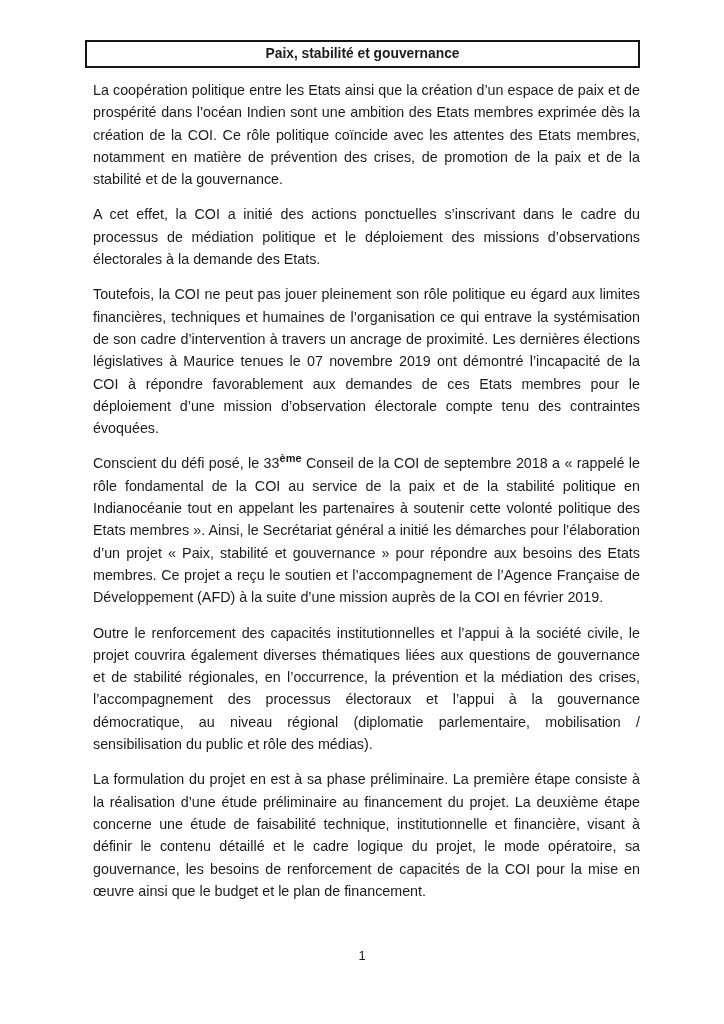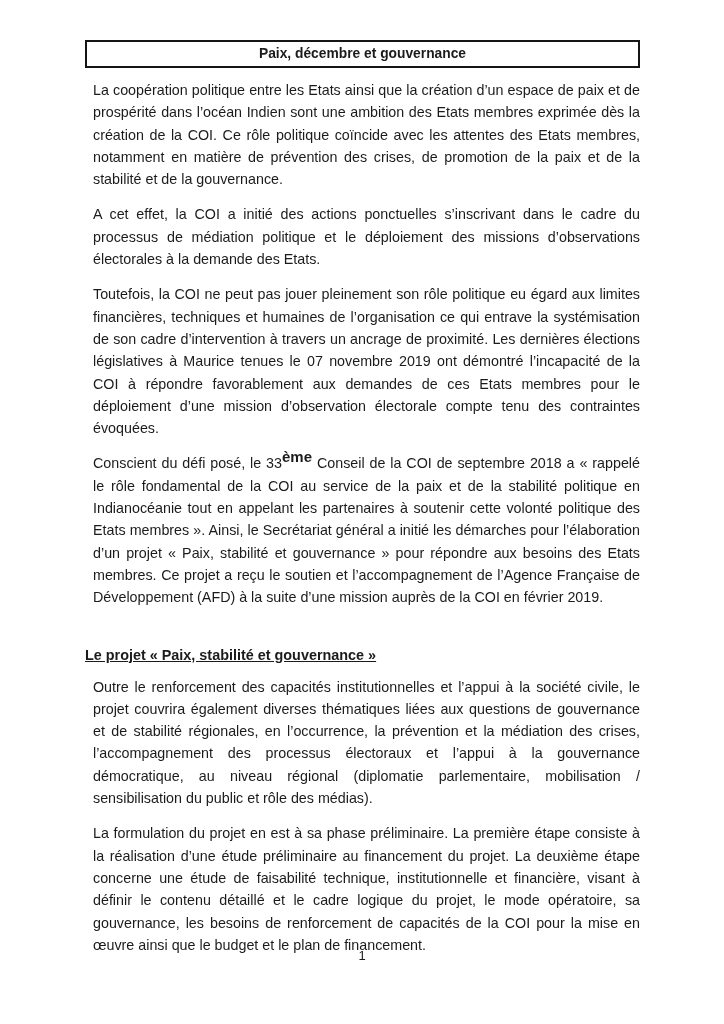--- a/index.html
+++ b/index.html
@@ -43,21 +43,21 @@
     padding: 4px 2px 5px 2px;
     margin-bottom: 11px;
   }
   p.body-par {
     font-size: 14.3px;
     line-height: 22.3px;
     text-align: justify;
     margin: 0 0 13px 8px;
   }
   p.body-par sup {
-    font-size: 15px;
+    font-size: 11px;
     line-height: 0;
     vertical-align: super;
     font-weight: bold;
   }
   .section-heading {
     font-size: 14.4px;
     font-weight: bold;
     text-decoration: underline;
     margin: 38px 0 13px 0;
   }
@@ -72,32 +72,31 @@
   }
 </style>
 </head>
 <body>
 
 <div class="page">
   <div class="content">
 
 
     <div class="title-box">
-      <span>Paix, décembre et gouvernance</span>
+      <span>Paix, stabilité et gouvernance</span>
     </div>
 
     <p class="body-par">La coopération politique entre les Etats ainsi que la création d’un espace de paix et de prospérité dans l’océan Indien sont une ambition des Etats membres exprimée dès la création de la COI. Ce rôle politique coïncide avec les attentes des Etats membres, notamment en matière de prévention des crises, de promotion de la paix et de la stabilité et de la gouvernance.</p>
 
     <p class="body-par">A cet effet, la COI a initié des actions ponctuelles s’inscrivant dans le cadre du processus de médiation politique et le déploiement des missions d’observations électorales à la demande des Etats.</p>
 
     <p class="body-par">Toutefois, la COI ne peut pas jouer pleinement son rôle politique eu égard aux limites financières, techniques et humaines de l’organisation ce qui entrave la systémisation de son cadre d’intervention à travers un ancrage de proximité. Les dernières élections législatives à Maurice tenues le 07 novembre 2019 ont démontré l’incapacité de la COI à répondre favorablement aux demandes de ces Etats membres pour le déploiement d’une mission d’observation électorale compte tenu des contraintes évoquées.</p>
 
     <p class="body-par"><span>Conscient du défi posé, le 33</span><sup>ème</sup><span> Conseil de la COI de septembre 2018 a « rappelé le rôle fondamental de la COI au service de la paix et de la stabilité politique en Indianocéanie tout en appelant les partenaires à soutenir cette volonté politique des Etats membres ». Ainsi, le Secrétariat général a initié les démarches pour l’élaboration d’un projet « Paix, stabilité et gouvernance » pour répondre aux besoins des Etats membres. Ce projet a reçu le soutien et l’accompagnement de l’Agence Française de Développement (AFD) à la suite d’une mission auprès de la COI en février 2019.</span></p>
 
-    <div class="section-heading">Le projet « Paix, stabilité et gouvernance »</div>
 
 
     <p class="body-par">Outre le renforcement des capacités institutionnelles et l’appui à la société civile, le projet couvrira également diverses thématiques liées aux questions de gouvernance et de stabilité régionales, en l’occurrence, la prévention et la médiation des crises, l’accompagnement des processus électoraux et l’appui à la gouvernance démocratique, au niveau régional (diplomatie parlementaire, mobilisation / sensibilisation du public et rôle des médias).</p>
 
     <p class="body-par">La formulation du projet en est à sa phase préliminaire. La première étape consiste à la réalisation d’une étude préliminaire au financement du projet. La deuxième étape concerne une étude de faisabilité technique, institutionnelle et financière, visant à définir le contenu détaillé et le cadre logique du projet, le mode opératoire, sa gouvernance, les besoins de renforcement de capacités de la COI pour la mise en œuvre ainsi que le budget et le plan de financement.</p>
 
   </div>
 
   <div class="page-number">1</div>
 </div>

